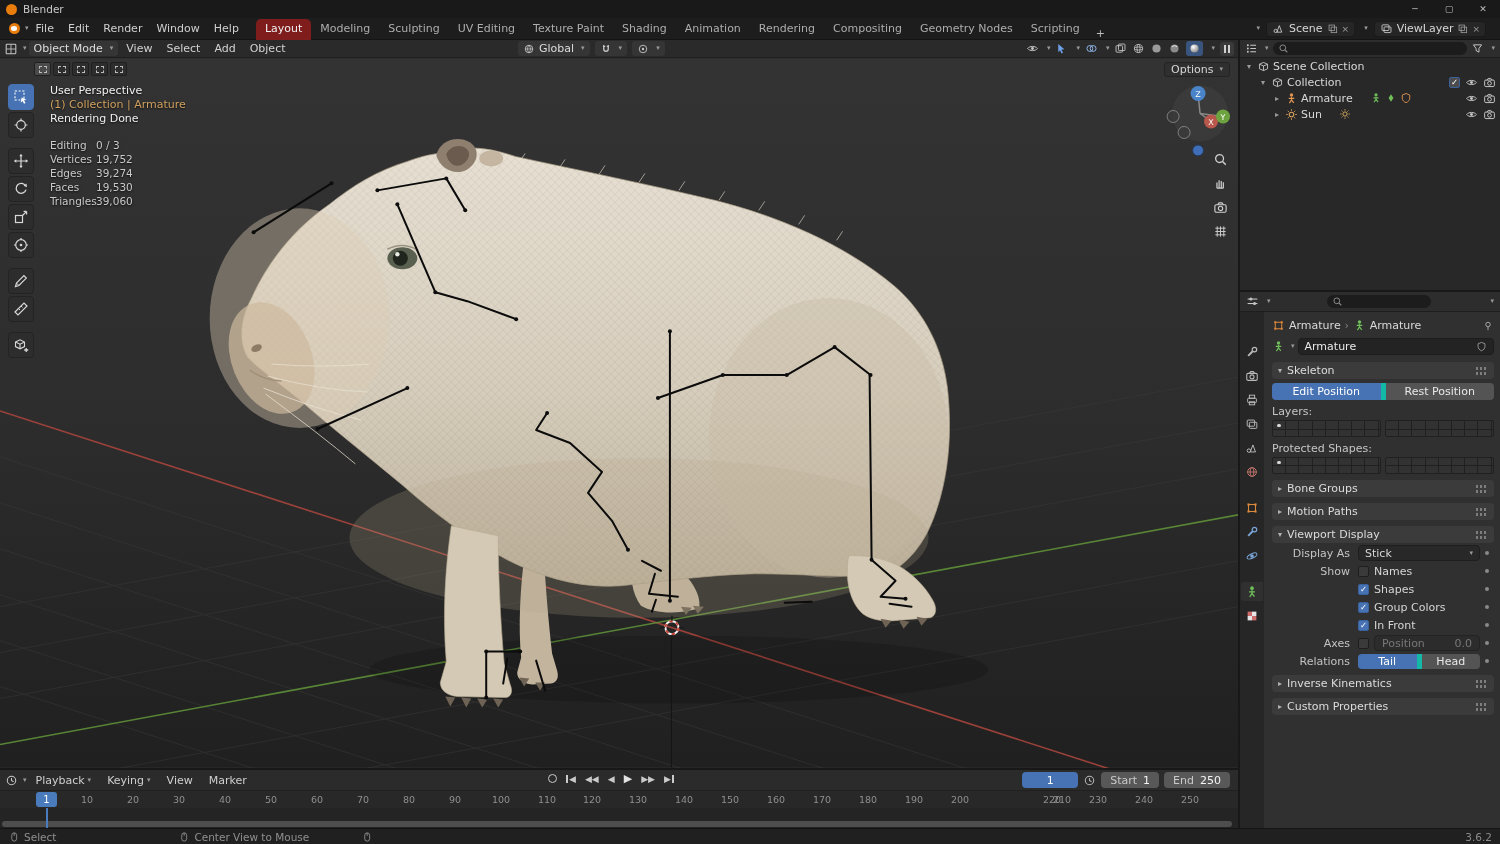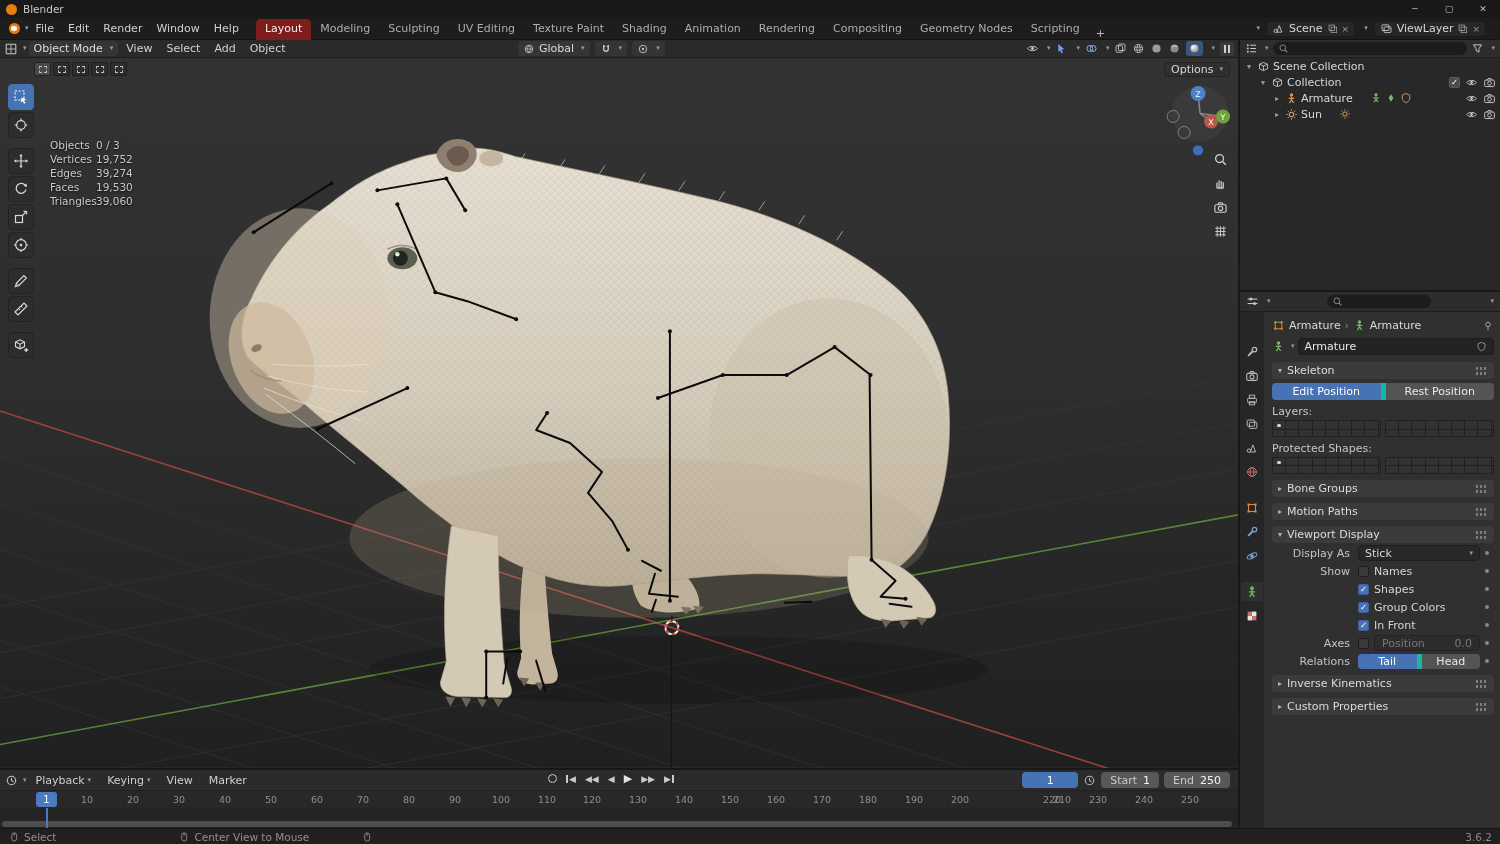--- a/index.html
+++ b/index.html
@@ -607,23 +607,28 @@
           <circle cx="1200" cy="35" r="7.5" fill="#4a84c8"></circle>
           <circle cx="1213" cy="63" r="7" fill="#b8574b"></circle>
           <circle cx="1225" cy="58" r="7" fill="#6da33f"></circle>
           <text x="1200" y="38.5" font-size="8" fill="#fff" text-anchor="middle">Z</text>
           <text x="1213" y="66.5" font-size="8" fill="#fff" text-anchor="middle">X</text>
           <text x="1225" y="61.5" font-size="8" fill="#fff" text-anchor="middle">Y</text>
           <circle cx="1200" cy="92" r="5.5" fill="#3f6db8" stroke="#24364f"></circle>
         </g>
       </svg>
 
+      <div id="overlay-text">
+        <div class="l1">User Perspective</div>
+        <div class="l2">(1) Collection | Armature</div>
+        <div class="l3">Rendering Done</div>
+      </div>
       <div id="stats">
         <div class="stat-row">
-            <span class="sl">Objects</span>
+            <span class="sl">Editing</span>
             <span class="sv">0 / 3</span>
           </div>
         <div class="stat-row">
             <span class="sl">Vertices</span>
             <span class="sv">19,752</span>
           </div>
         <div class="stat-row">
             <span class="sl">Edges</span>
             <span class="sv">39,274</span>
           </div>

